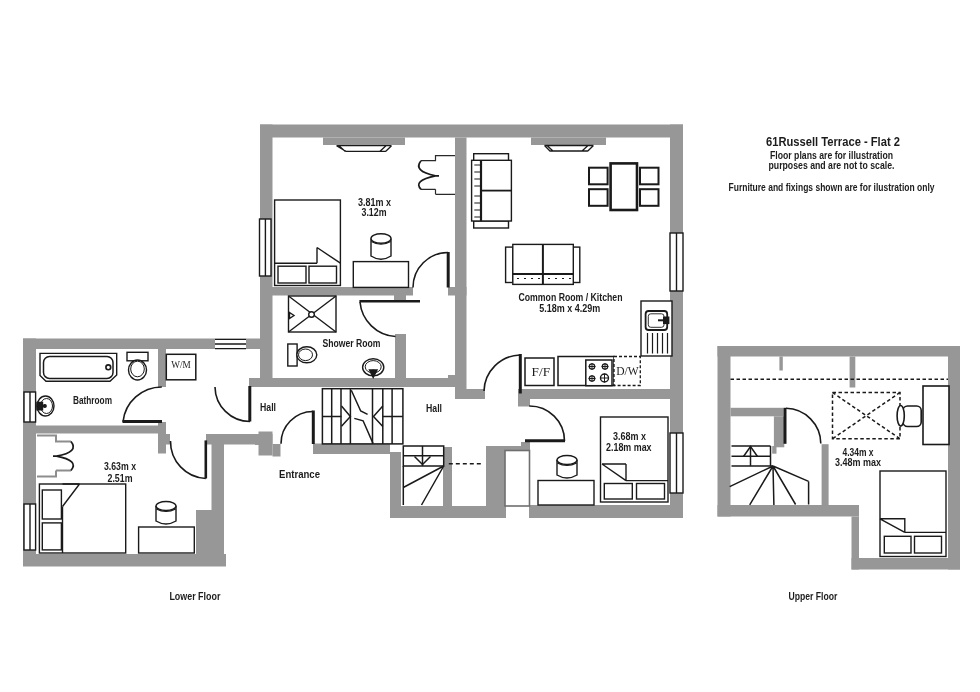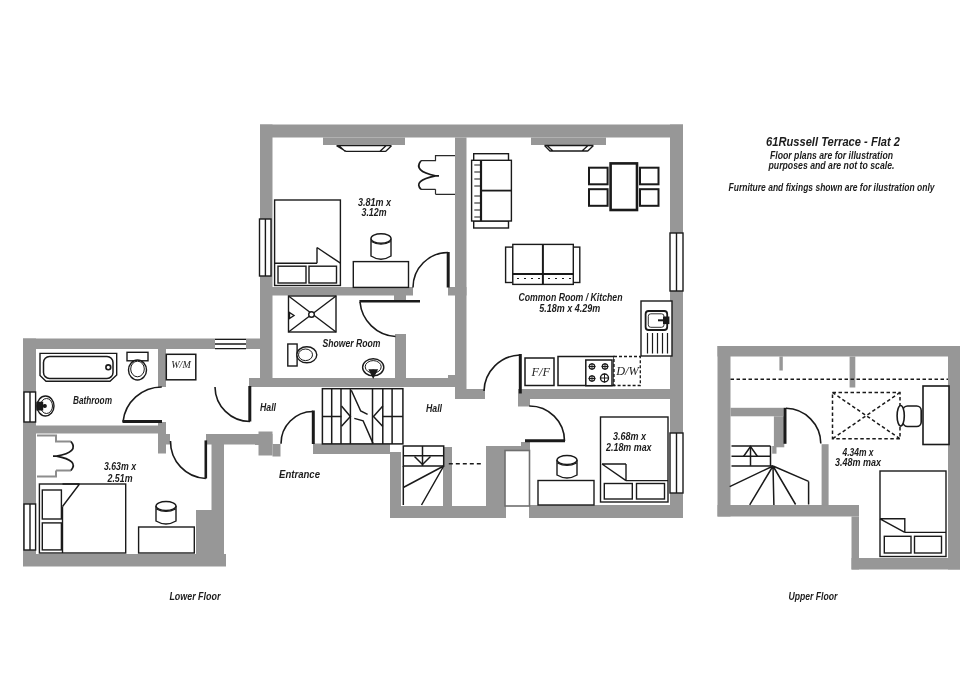--- a/index.html
+++ b/index.html
@@ -1,16 +1,16 @@
 <!DOCTYPE html>
 <html><head>
 <meta charset="utf-8">
 <style>
   html,body{margin:0;padding:0;background:#fff;-webkit-font-smoothing:antialiased;}
-  .page{width:942px;height:692px;position:relative;font-family:"Liberation Sans",sans-serif;font-style:italic;}
+  .page{width:942px;height:692px;position:relative;font-family:"Liberation Sans",sans-serif;}
   svg{position:absolute;top:0;left:0;transform:translateZ(0);}
   text{font-family:"Liberation Sans",sans-serif;font-weight:bold;fill:#1c1c1c;opacity:0.999;}
   .serif{font-family:"Liberation Serif",serif;font-weight:normal;}
 </style>
 </head>
 <body>
 <div class="page">
 <svg width="980" height="692" viewBox="0 0 980 692">
 <g fill="#979797" stroke="none">
 

